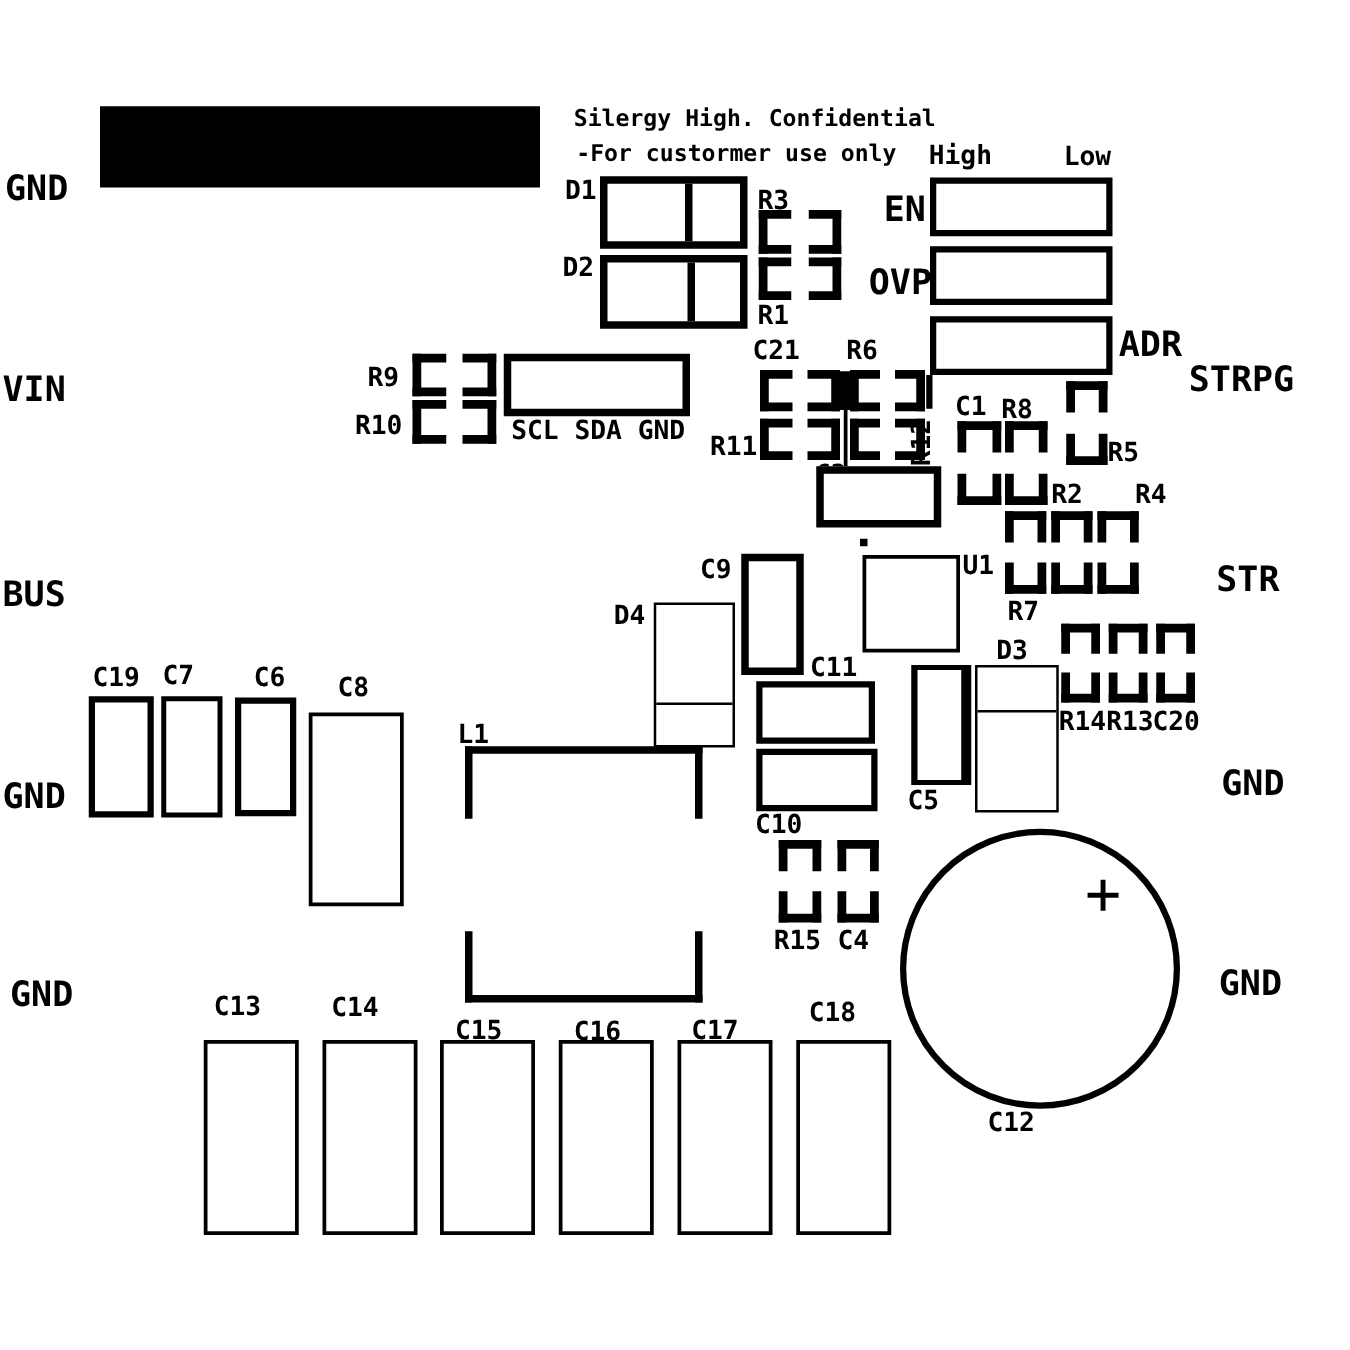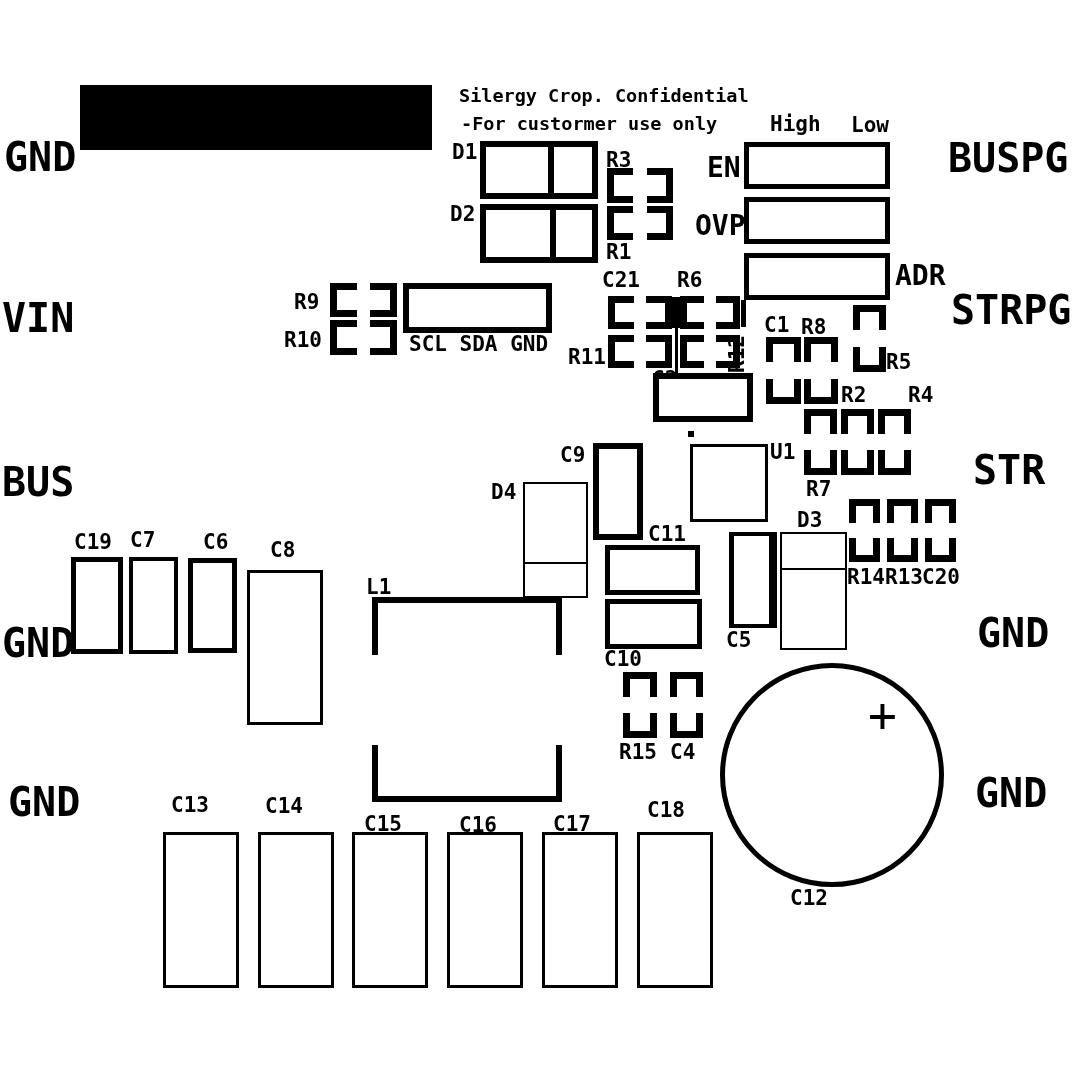--- a/index.html
+++ b/index.html
@@ -20,64 +20,63 @@
   
   .vc{position:absolute;box-sizing:border-box;}
   .vc::before,.vc::after{content:"";position:absolute;left:0;right:0;height:38%;border:7px solid #000;box-sizing:border-box;}
   .vc::before{top:0;border-bottom:none;}
   .vc::after{bottom:0;border-top:none;}
   
   .l1a{position:absolute;box-sizing:border-box;border:6px solid #000;border-bottom:none;background:transparent;}
   .l1b{position:absolute;box-sizing:border-box;border:6px solid #000;border-top:none;background:transparent;}
   .circle{position:absolute;box-sizing:border-box;border:5px solid #000;border-radius:50%;background:#fff;}
   .t{position:absolute;color:#000;font-family:"DejaVu Sans Mono","Liberation Mono",monospace;font-weight:bold;line-height:1;white-space:pre;}
-  .t-port{font-size:40px;}
+  .t-port{font-size:28px;}
   .t-ref{font-size:21px;}
   .t-pin{font-size:28px;}
   .t-note{font-size:18.5px;}
   .t-plus{font-size:48px;font-weight:normal;}
   .rot90{transform:rotate(-90deg);transform-origin:0 100%;}
 </style>
 </head>
 <body>
 
 <div class="board">
 
   <div class="fill" style="left:80px;top:85px;width:352px;height:65px;"></div>
 
-  <div class="t t-note" style="left:459px;top:87px;">Silergy Crop. Confidential</div>
+  <div class="t t-note" style="left:459px;top:87px;">Silergy High. Confidential</div>
   <div class="t t-note" style="left:461px;top:115px;">-For custormer use only</div>
 
   <div class="t t-port" style="left:4px;top:137px;">GND</div>
   <div class="t t-port" style="left:2px;top:298px;">VIN</div>
   <div class="t t-port" style="left:2px;top:462px;">BUS</div>
   <div class="t t-port" style="left:2px;top:623px;">GND</div>
   <div class="t t-port" style="left:8px;top:782px;">GND</div>
 
-  <div class="t t-port" style="left:948px;top:138px;">BUSPG</div>
   <div class="t t-port" style="left:951px;top:290px;">STRPG</div>
   <div class="t t-port" style="left:973px;top:450px;">STR</div>
   <div class="t t-port" style="left:977px;top:613px;">GND</div>
   <div class="t t-port" style="left:975px;top:773px;">GND</div>
 
   <div class="t t-ref" style="left:452px;top:142px;">D1</div>
   <div class="box b6" style="left:480px;top:141px;width:118px;height:58px;">
     <div class="vdiv" style="left:62px;"></div>
   </div>
   <div class="t t-ref" style="left:450px;top:204px;">D2</div>
   <div class="box b6" style="left:480px;top:204px;width:118px;height:59px;">
     <div class="vdiv" style="left:64px;"></div>
   </div>
 
   <div class="t t-ref" style="left:606px;top:150px;">R3</div>
   <div class="hc" style="left:607px;top:168px;width:66px;height:35px;"></div>
   <div class="hc" style="left:607px;top:206px;width:66px;height:34px;"></div>
   <div class="t t-ref" style="left:606px;top:242px;">R1</div>
 
-  <div class="t t-ref" style="left:743px;top:114px;margin-left:27px;">High</div>
+  <div class="t t-ref" style="left:743px;top:114px;">High</div>
   <div class="t t-ref" style="left:851px;top:115px;">Low</div>
   <div class="t t-pin" style="left:707px;top:154px;">EN</div>
   <div class="box b5" style="left:744px;top:142px;width:146px;height:47px;"></div>
   <div class="t t-pin" style="left:695px;top:212px;">OVP</div>
   <div class="box b5" style="left:744px;top:197px;width:146px;height:47px;"></div>
   <div class="box b5" style="left:744px;top:253px;width:146px;height:47px;"></div>
   <div class="t t-pin" style="left:895px;top:262px;">ADR</div>
   <div class="fill" style="left:741px;top:300px;width:5px;height:27px;"></div>
 
   <div class="t t-ref" style="left:294px;top:292px;">R9</div>

